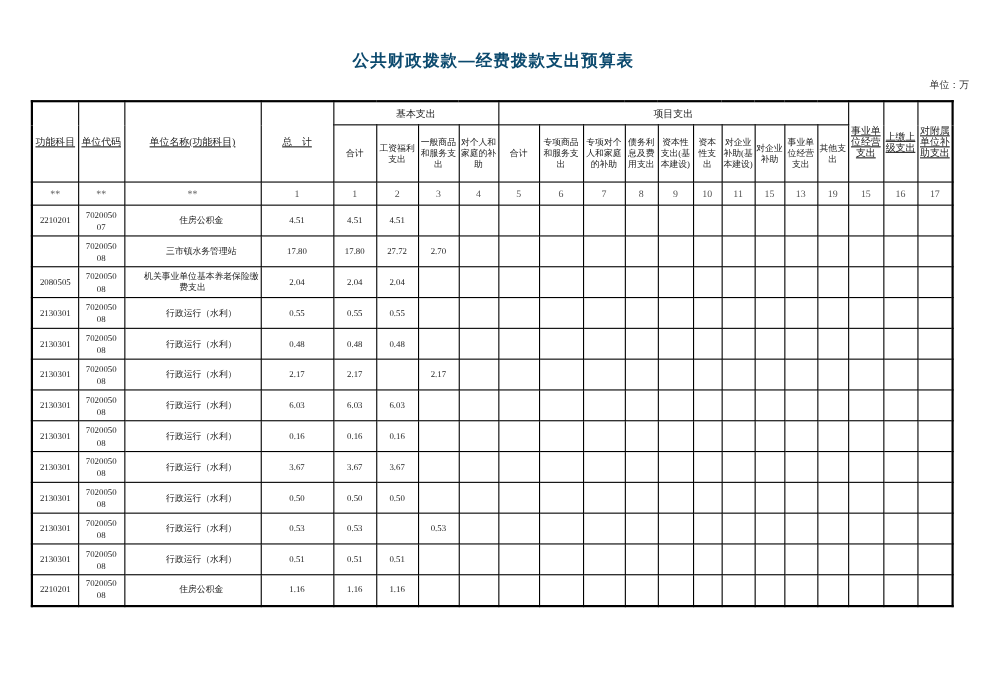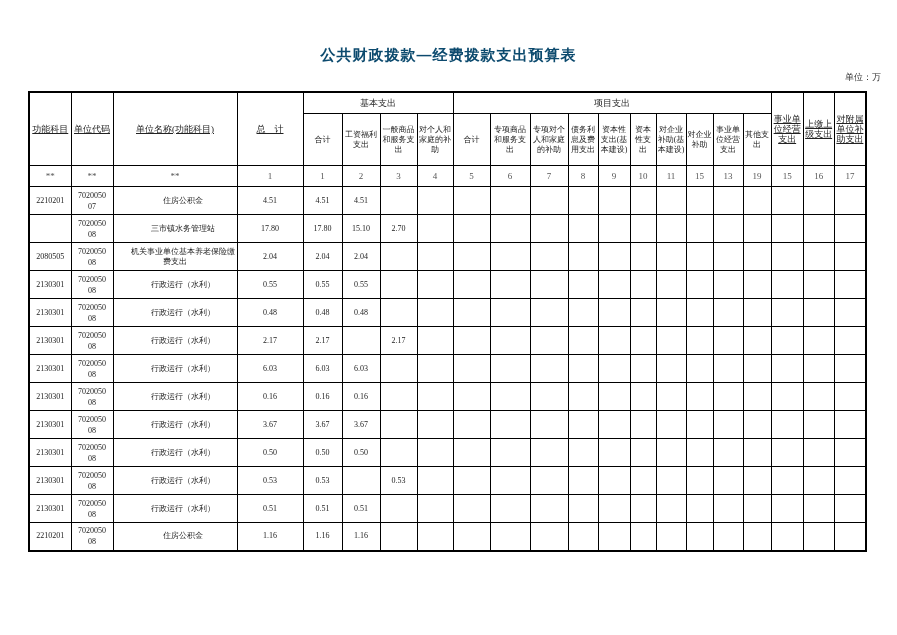--- a/index.html
+++ b/index.html
@@ -162,21 +162,21 @@
       </tr>
       <tr>
         <td class="c-func"></td>
         <td class="c-code">
           <div class="code-line">7020050</div>
           <div class="code-line">08</div>
         </td>
         <td class="c-name">三市镇水务管理站</td>
         <td class="num">17.80</td>
         <td class="num">17.80</td>
-        <td class="num">15.10</td>
+        <td class="num">27.72</td>
         <td class="num">2.70</td>
         <td class="num"></td>
         <td class="num"></td>
         <td class="num"></td>
         <td class="num"></td>
         <td class="num"></td>
         <td class="num"></td>
         <td class="num"></td>
         <td class="num"></td>
         <td class="num"></td>

